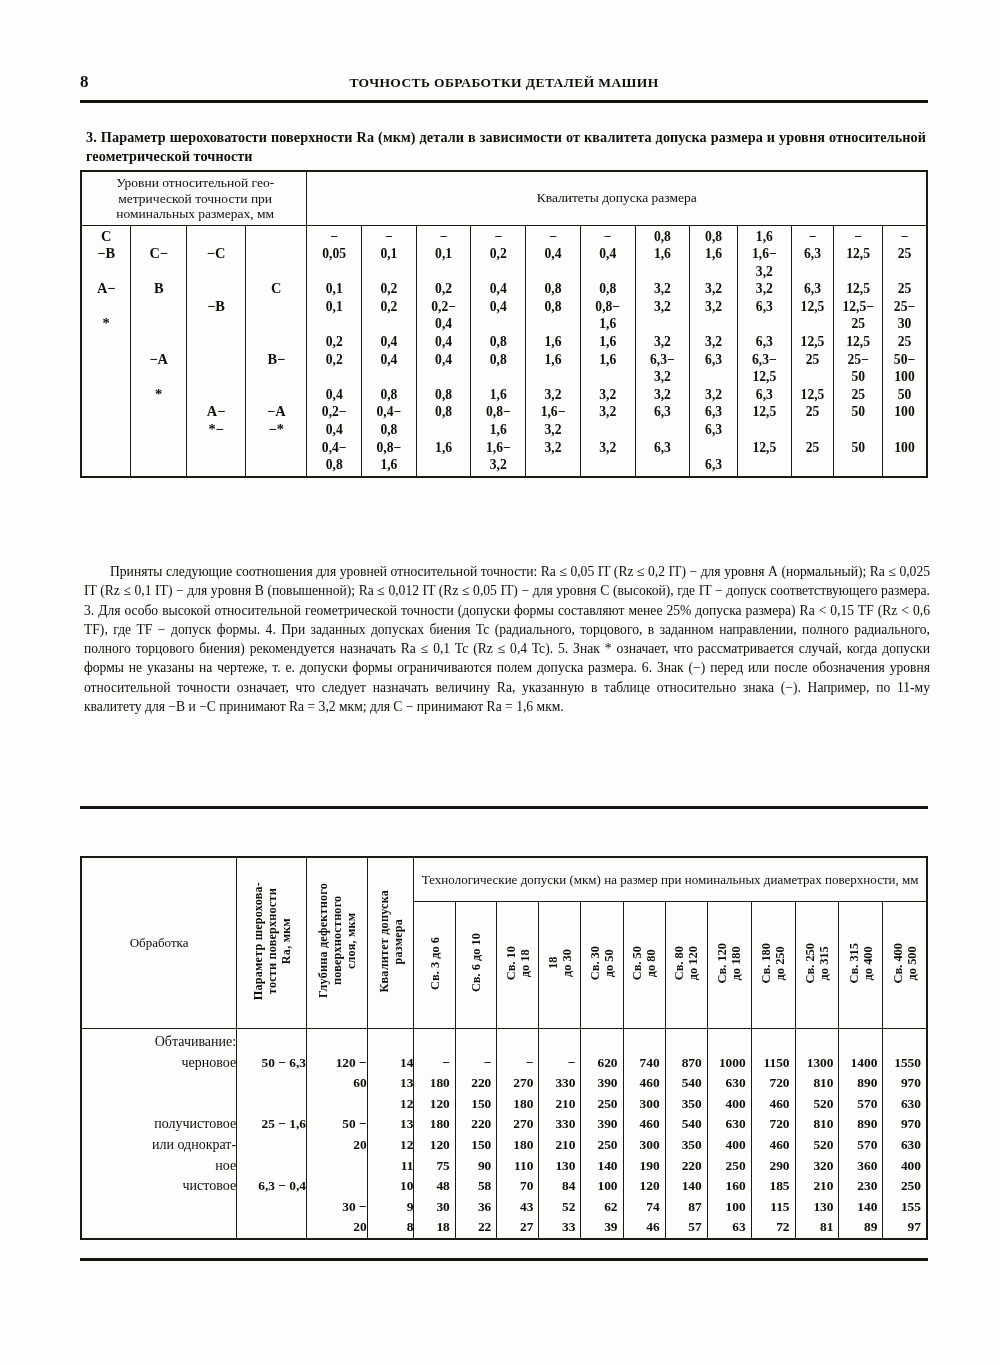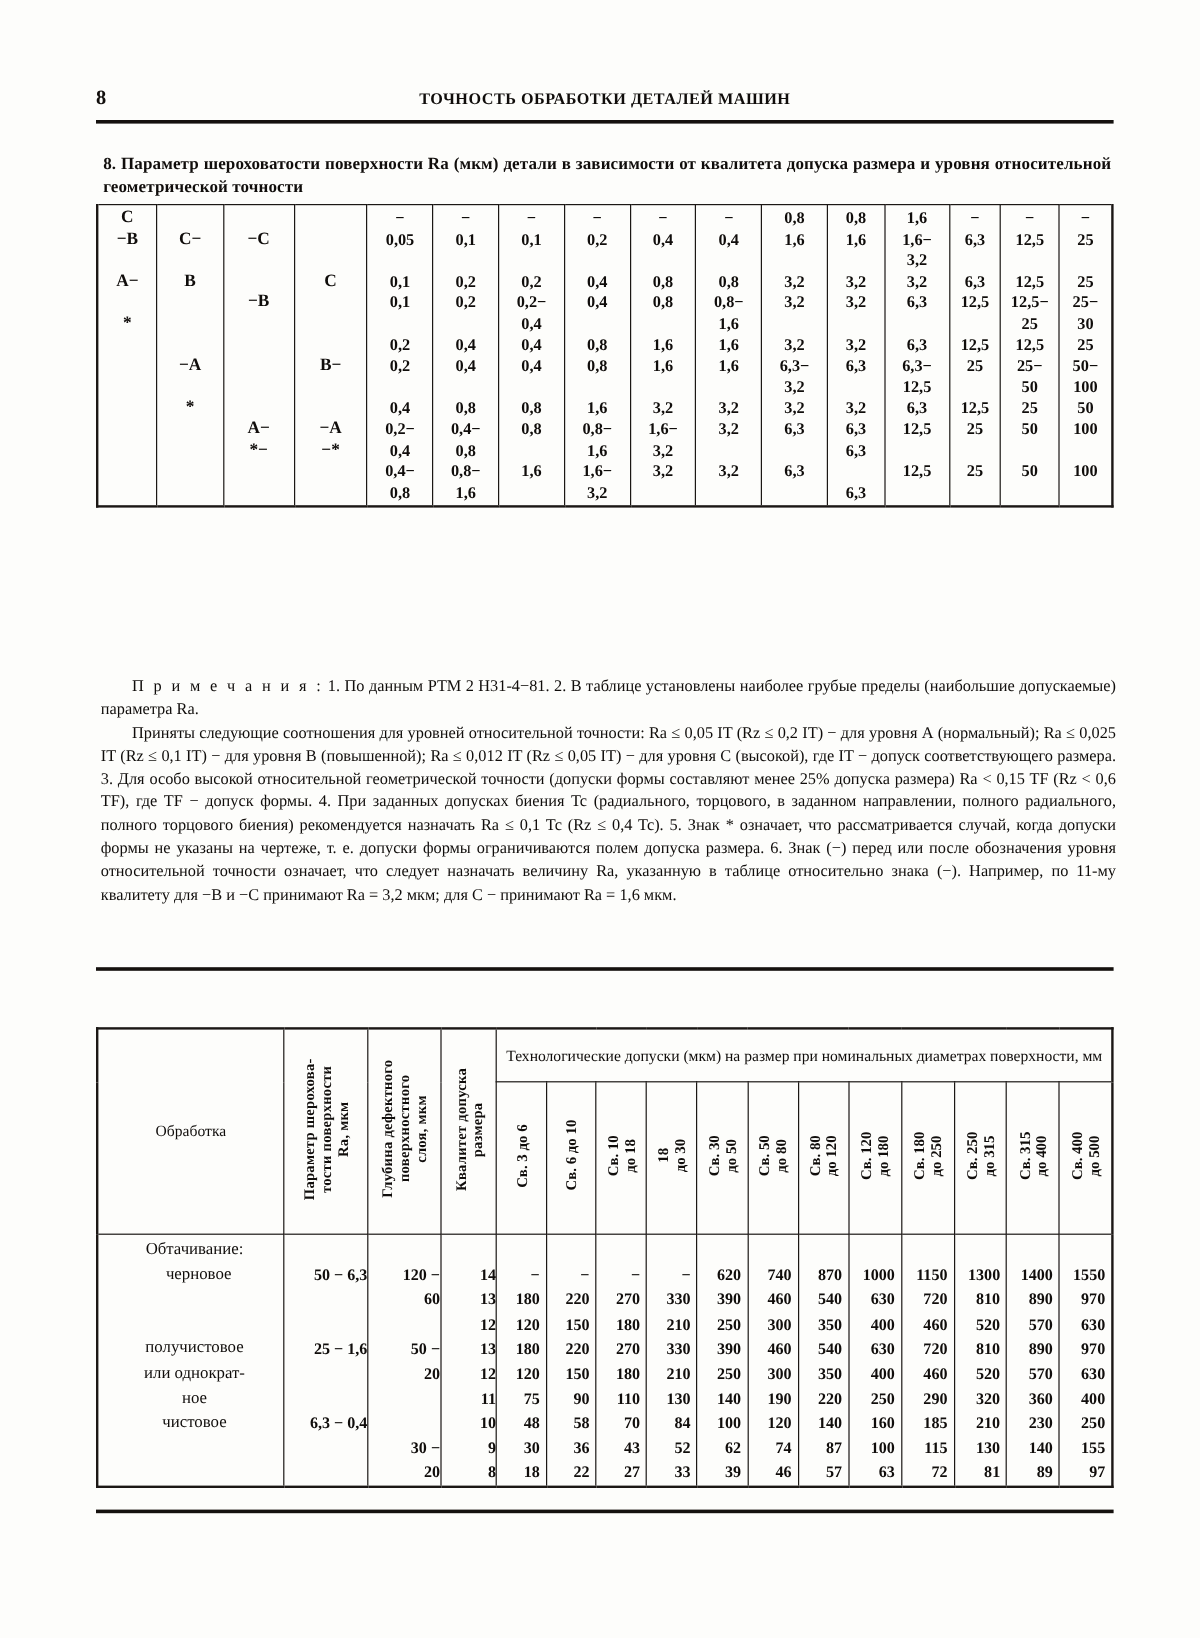--- a/index.html
+++ b/index.html
@@ -175,21 +175,21 @@
   .t4-tech {
     font-size: 13.6px;
     line-height: 18px;
     padding: 4px 6px !important;
   }
   .t4-cellhead { height: 118px; padding: 4px 2px !important; }
   .t4-vhead { height: 160px; padding: 5px 2px !important; }
   .t4-body td { vertical-align: top; height: 188px; padding-top: 3px !important; }
   .lbl {
     display: block;
-    text-align: center;
+    text-align: right;
     white-space: pre;
     font-size: 14px;
     line-height: 20.6px;
     padding-left: 6px;
   }
   .numstack {
     display: block;
     white-space: pre;
     font-weight: bold;
     font-size: 13.4px;
@@ -218,21 +218,21 @@
 <body>
 
 <div class="page">
 
   <div class="runhead">
     <div class="folio">8</div>
     <div class="runtitle">ТОЧНОСТЬ ОБРАБОТКИ ДЕТАЛЕЙ МАШИН</div>
   </div>
   <div class="rulethick"></div>
 
-  <div class="caption" id="cap3">8. Параметр шероховатости поверхности Ra (мкм) детали в зависимости от квалитета допуска размера и уровня относительной геометрической точности</div>
+  <div class="caption" id="cap3">3. Параметр шероховатости поверхности Ra (мкм) детали в зависимости от квалитета допуска размера и уровня относительной геометрической точности</div>
 
   <table class="tbl" id="t3">
     <colgroup>
       <col style="width:52px">
         <col style="width:58px">
         <col style="width:62px">
         <col style="width:64px">
       <col style="width:57px">
         <col style="width:57px">
         <col style="width:57px">
@@ -240,20 +240,26 @@
       <col style="width:57px">
         <col style="width:57px">
         <col style="width:57px">
         <col style="width:50px">
       <col style="width:56px">
         <col style="width:44px">
         <col style="width:50px">
         <col style="width:46px">
     </colgroup>
     <tbody>
+        <tr>
+      <td class="t3-lvlhdr hdrtop edgeL" colspan="4">Уровни относительной гео-
+метрической точности при
+номинальных размерах, мм</td>
+      <td class="t3-kvhdr hdrtop edgeR" colspan="12">Квалитеты допуска размера</td>
+    </tr>
     <tr class="t3-body">
       <td class="edgeL edgeB">
             <span class="stackL">C
 −B
 
 A−
 
 *</span>
           </td>
       <td class="edgeB">
@@ -478,21 +484,20 @@
 50
 100
 
 100</span>
           </td>
     </tr>
   </tbody>
     </table>
 
   <div class="notes">
-    <p class="first"><span class="sp">П р и м е ч а н и я :</span><span> 1. По данным РТМ 2 Н31-4−81. 2. В таблице установлены наиболее грубые пределы (наибольшие допускаемые) параметра Ra.</span></p>
     <p>Приняты следующие соотношения для уровней относительной точности: Ra ≤ 0,05 IT (Rz ≤ 0,2 IT) − для уровня А (нормальный); Ra ≤ 0,025 IT (Rz ≤ 0,1 IT) − для уровня В (повышенной); Ra ≤ 0,012 IT (Rz ≤ 0,05 IT) − для уровня С (высокой), где IT − допуск соответствующего размера. 3. Для особо высокой относительной геометрической точности (допуски формы составляют менее 25% допуска размера) Ra &lt; 0,15 TF (Rz &lt; 0,6 TF), где TF − допуск формы. 4. При заданных допусках биения Tc (радиального, торцового, в заданном направлении, полного радиального, полного торцового биения) рекомендуется назначать Ra ≤ 0,1 Tc (Rz ≤ 0,4 Tc). 5. Знак * означает, что рассматривается случай, когда допуски формы не указаны на чертеже, т. е. допуски формы ограничиваются полем допуска размера. 6. Знак (−) перед или после обозначения уровня относительной точности означает, что следует назначать величину Ra, указанную в таблице относительно знака (−). Например, по 11-му квалитету для −В и −С принимают Ra = 3,2 мкм; для С − принимают Ra = 1,6 мкм.</p>
   </div>
 
   <div class="rulethick2"></div>
 
 
   <table class="tbl" id="t4">
     <colgroup>
       <col style="width:162px">
         <col style="width:72px">

